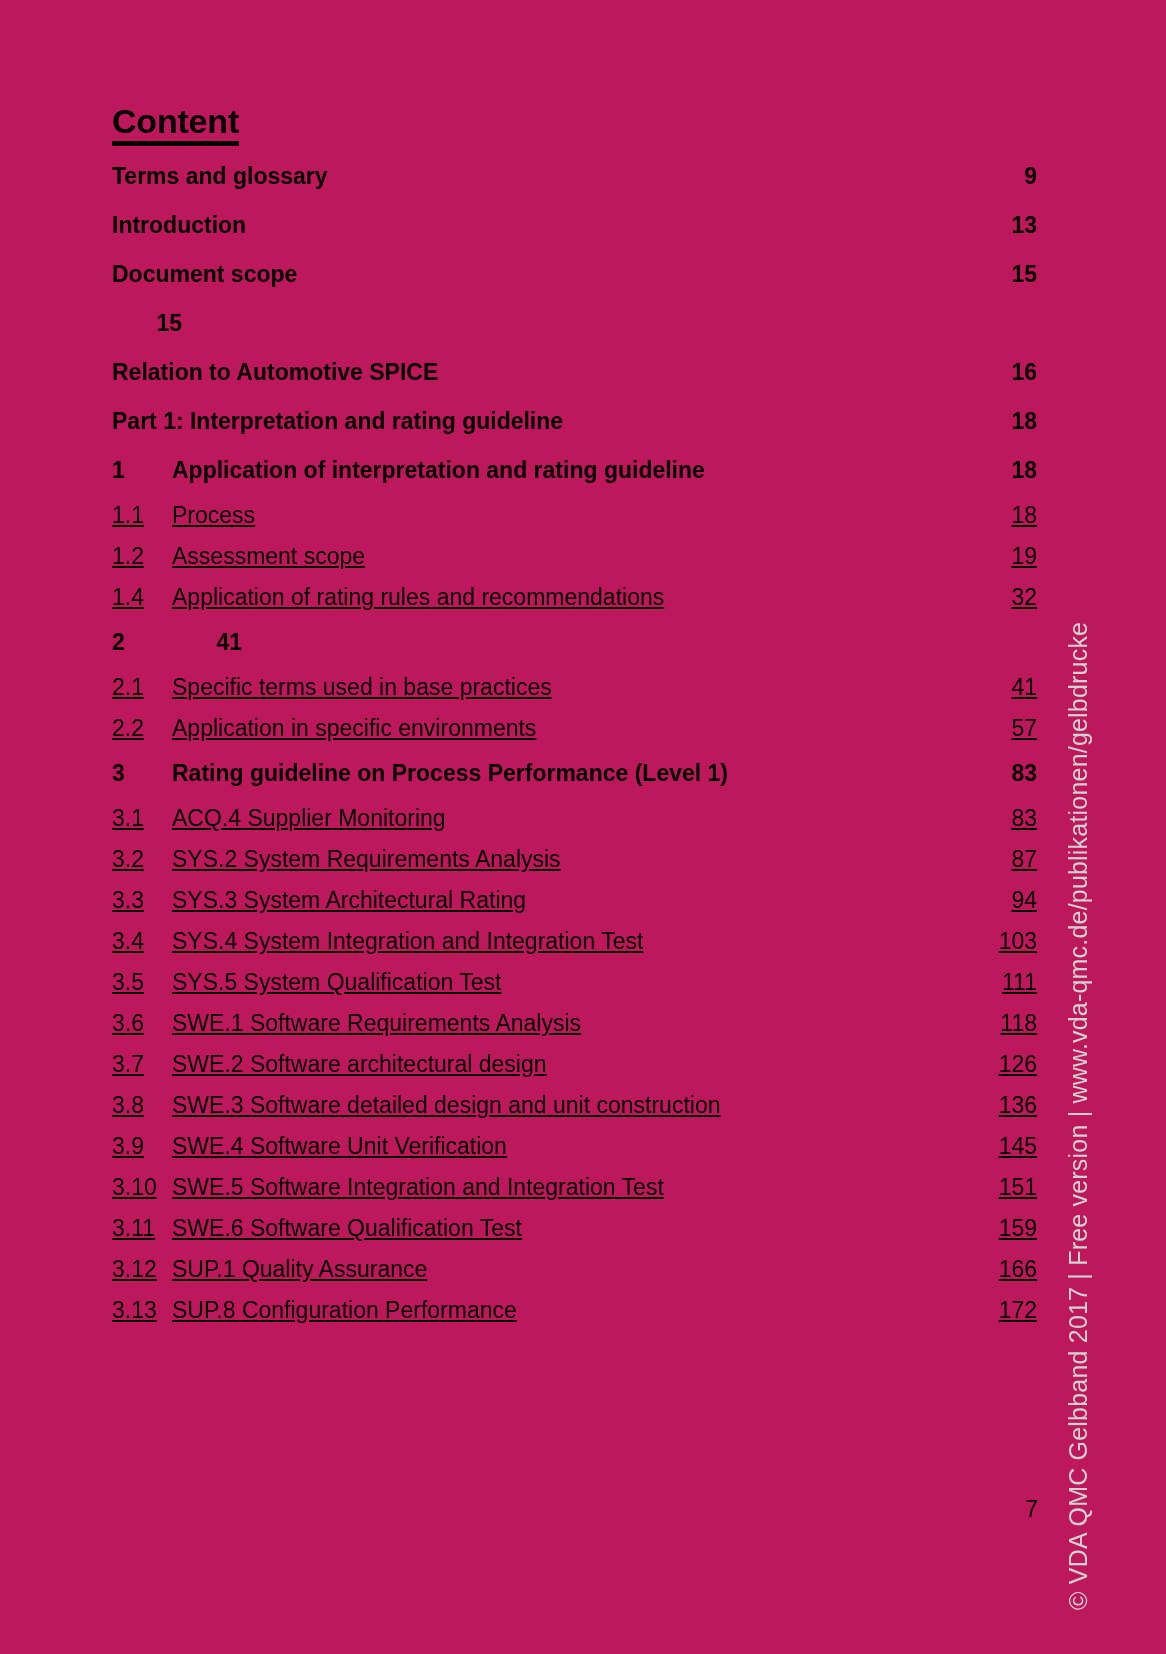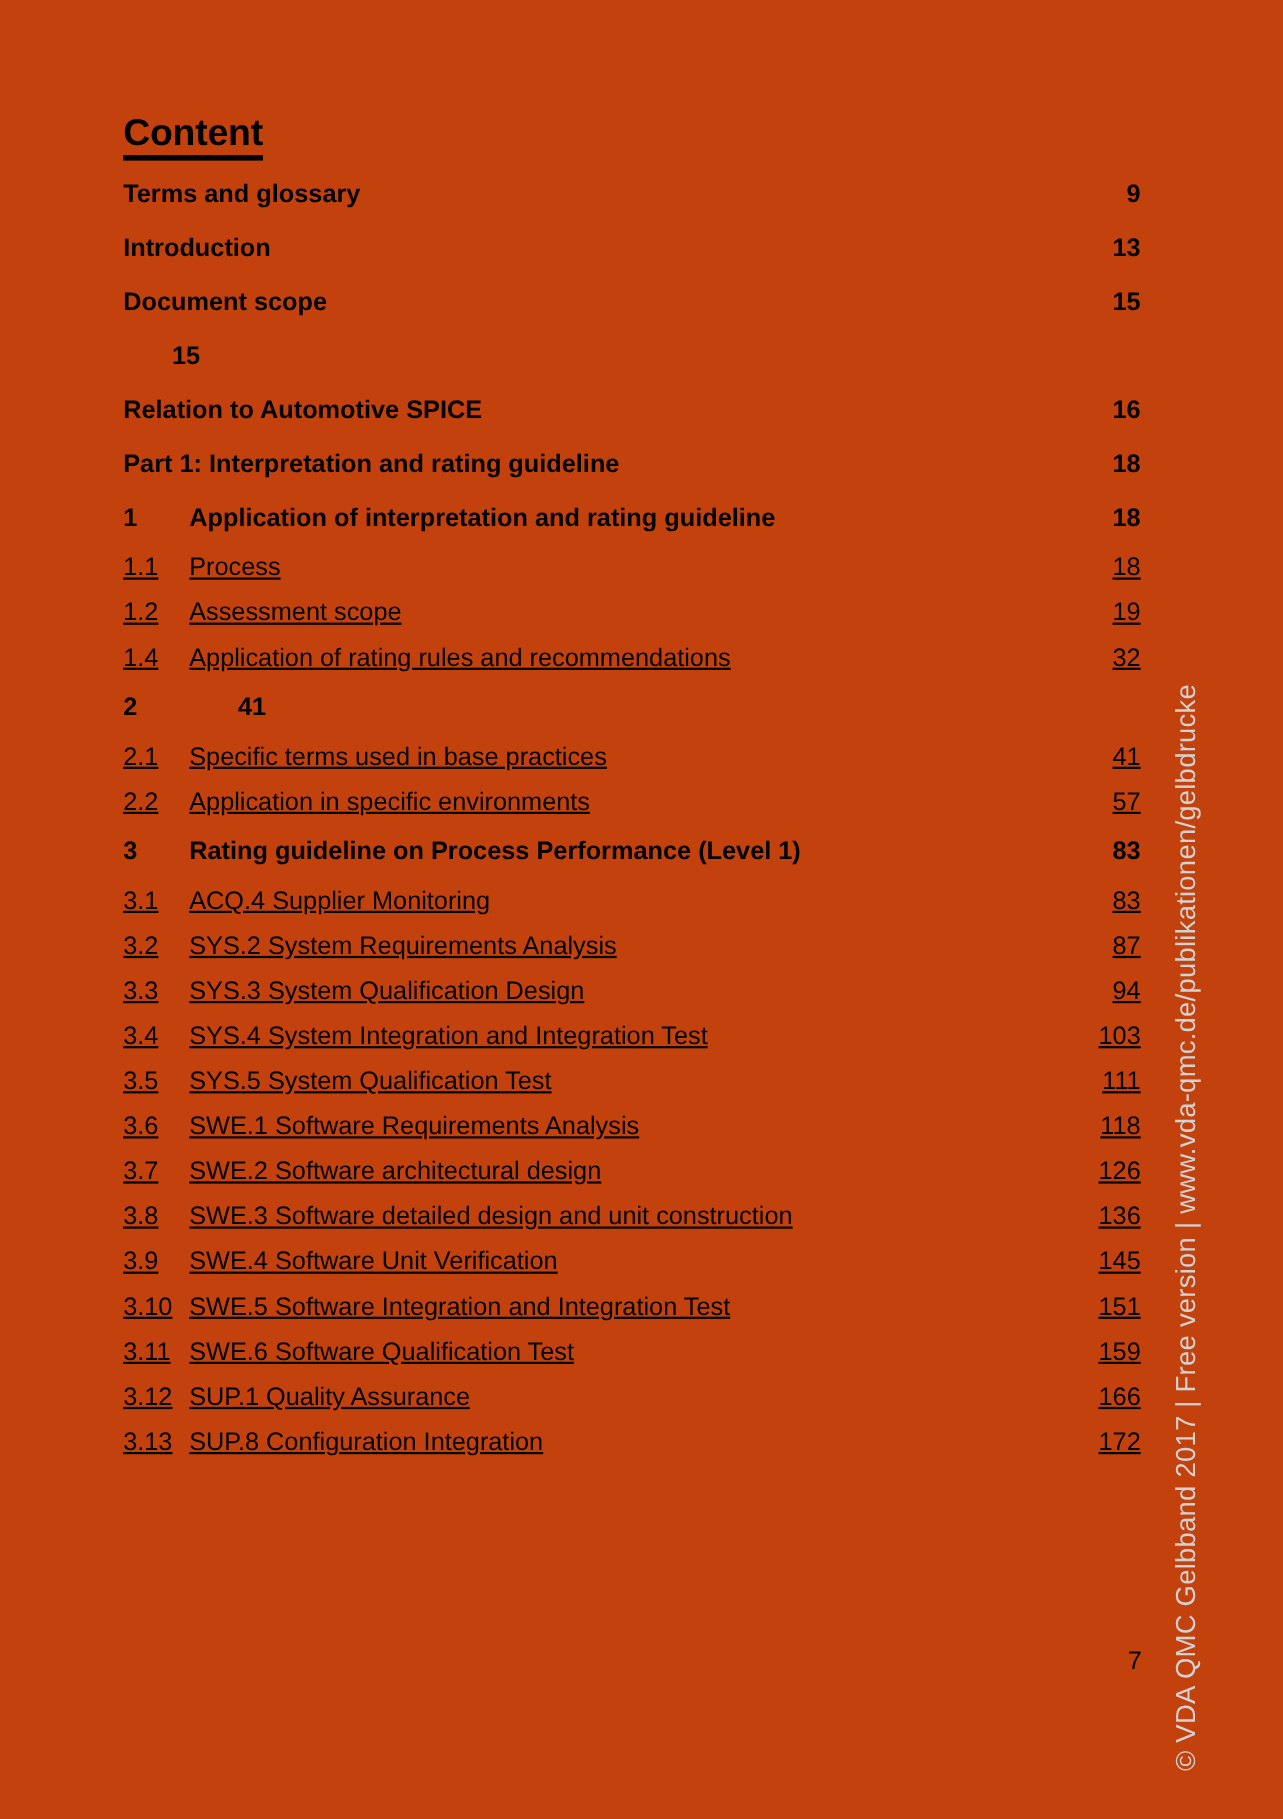--- a/index.html
+++ b/index.html
@@ -8,21 +8,21 @@
     background: #ffffff;
   }
   body {
     font-family: "Liberation Sans", sans-serif;
     color: #000000;
   }
   #page {
     position: relative;
     width: 1166px;
     height: 1654px;
-    background: #c2410c;
+    background: #be185d;
     overflow: hidden;
   }
 
   
   #toc-area {
     position: absolute;
     left: 112px;
     top: 104px;
     width: 925px;
   }
@@ -202,21 +202,21 @@
           <span class="toc-label">ACQ.4 Supplier Monitoring</span>
           <span class="toc-page">83</span>
         </div>
         <div class="toc-row lvl2">
           <span class="toc-num">3.2</span>
           <span class="toc-label">SYS.2 System Requirements Analysis</span>
           <span class="toc-page">87</span>
         </div>
         <div class="toc-row lvl2">
           <span class="toc-num">3.3</span>
-          <span class="toc-label">SYS.3 System Qualification Design</span>
+          <span class="toc-label">SYS.3 System Architectural Rating</span>
           <span class="toc-page">94</span>
         </div>
         <div class="toc-row lvl2">
           <span class="toc-num">3.4</span>
           <span class="toc-label">SYS.4 System Integration and Integration Test</span>
           <span class="toc-page">103</span>
         </div>
         <div class="toc-row lvl2">
           <span class="toc-num">3.5</span>
           <span class="toc-label">SYS.5 System Qualification Test</span>
@@ -252,21 +252,21 @@
           <span class="toc-label">SWE.6 Software Qualification Test</span>
           <span class="toc-page">159</span>
         </div>
         <div class="toc-row lvl2">
           <span class="toc-num">3.12</span>
           <span class="toc-label">SUP.1 Quality Assurance</span>
           <span class="toc-page">166</span>
         </div>
         <div class="toc-row lvl2">
           <span class="toc-num">3.13</span>
-          <span class="toc-label">SUP.8 Configuration Integration</span>
+          <span class="toc-label">SUP.8 Configuration Performance</span>
           <span class="toc-page">172</span>
         </div>
       </div>
   </div>
 
   <div id="footer-page">7</div>
 
   <div id="sidebar-note">
     <div id="sidebar-note-text">© VDA QMC Gelbband 2017  |  Free version  |  www.vda-qmc.de/publikationen/gelbdrucke</div>
   </div>

